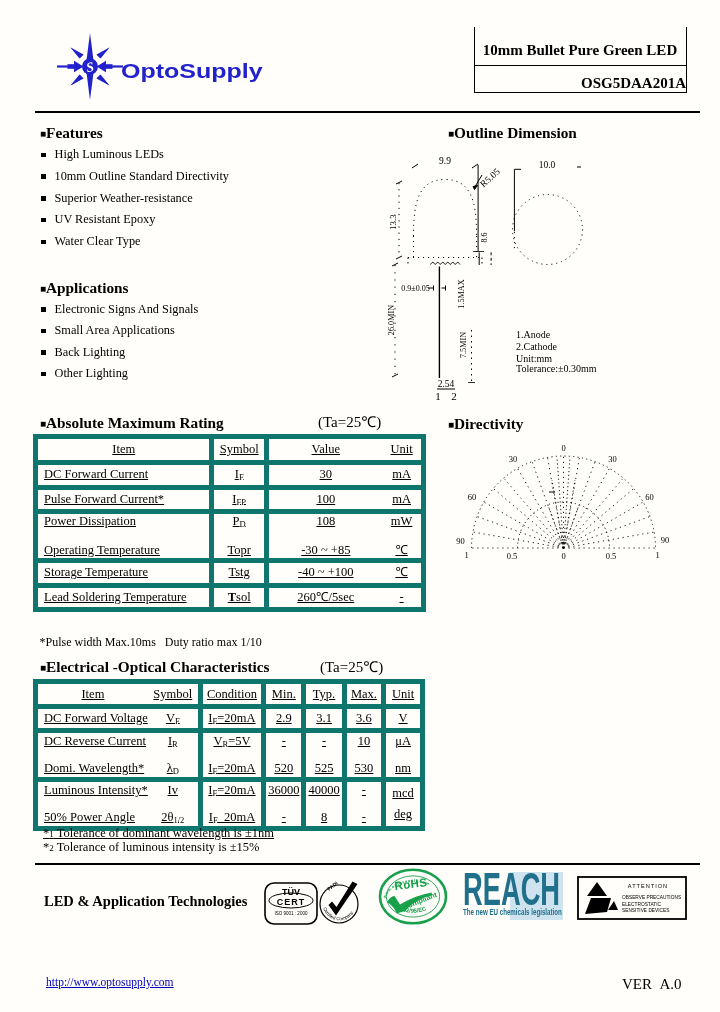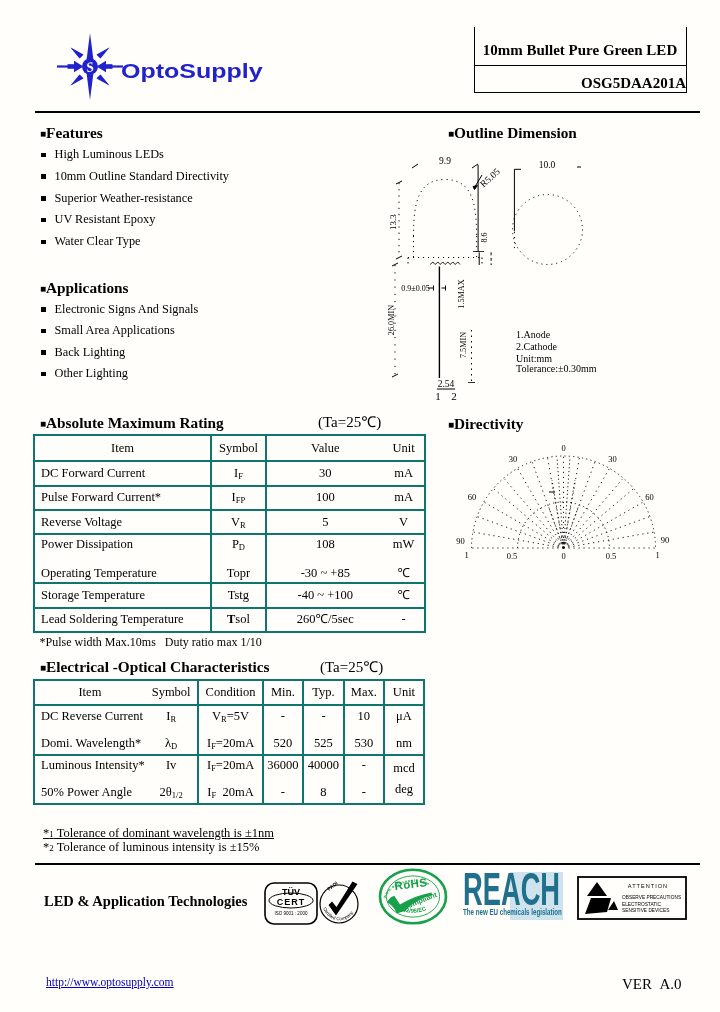--- a/index.html
+++ b/index.html
@@ -6,21 +6,21 @@
   body{width:720px;height:1012px;position:relative;background:#fffefa;
        font-family:"Liberation Serif",serif;color:#000;overflow:hidden;}
   .abs{position:absolute;line-height:1;}
   .hl{position:absolute;background:#000;}
   .sec{position:absolute;font-weight:bold;font-size:15.3px;line-height:1;}
   .sq{font-family:"Liberation Sans",sans-serif;font-size:10px;vertical-align:1px;}
   .bul{position:absolute;font-size:12.3px;line-height:1;}
   .bul::before{content:"";display:inline-block;width:4.5px;height:4.5px;background:#000;
       margin-right:9px;vertical-align:1px;}
   table{border-collapse:collapse;position:absolute;font-family:"Liberation Serif",serif;}
-  td{border:2px solid #0f766e;text-align:center;font-size:12.5px;padding:0;line-height:1.18;white-space:nowrap;}
+  td{border:5px solid #0f766e;text-align:center;font-size:12.5px;padding:0;line-height:1.18;white-space:nowrap;text-decoration:underline;}
   td.l{text-align:left;padding-left:6px;}
   sub{font-size:8.5px;vertical-align:-2px;line-height:0;}
 </style>
 </head>
 <body>
 
 <svg class="abs" style="left:50px;top:25px" width="80" height="82" viewBox="0 0 80 82">
   <g fill="#2222cc">
     <polygon points="40,8 43.6,36 40,41.5 36.4,36"></polygon>
     <polygon points="40,75 43.6,47 40,41.5 36.4,47"></polygon>
@@ -161,26 +161,20 @@
         <td class="l">DC Forward Current</td>
         <td>I<sub>F</sub></td>
         <td style="border-right:none">30</td>
         <td style="border-left:none">mA</td>
       </tr>
   <tr style="height:24.5px">
         <td class="l">Pulse Forward Current*</td>
         <td>I<sub>FP</sub></td>
         <td style="border-right:none">100</td>
         <td style="border-left:none">mA</td>
-      </tr>
-  <tr style="height:24px">
-        <td class="l">Reverse Voltage</td>
-        <td>V<sub>R</sub></td>
-        <td style="border-right:none">5</td>
-        <td style="border-left:none">V</td>
       </tr>
   <tr style="height:49px">
     <td class="l">
           <div>Power Dissipation</div>
           <div style="margin-top:14px">Operating Temperature</div>
         </td>
     <td>
           <div>P<sub>D</sub></div>
           <div style="margin-top:14px">Topr</div>
         </td>
@@ -277,20 +271,29 @@
   <tbody>
       <tr style="height:25px">
         <td style="border-right:none">Item</td>
         <td style="border-left:none">Symbol</td>
         <td>Condition</td>
         <td>Min.</td>
         <td>Typ.</td>
         <td>Max.</td>
         <td>Unit</td>
       </tr>
+  <tr style="height:23.5px">
+        <td class="l" style="border-right:none">DC Forward Voltage</td>
+        <td style="border-left:none">V<sub>F</sub></td>
+        <td>I<sub>F</sub>=20mA</td>
+        <td>2.9</td>
+        <td>3.1</td>
+        <td>3.6</td>
+        <td>V</td>
+      </tr>
   <tr style="height:49.5px">
     <td class="l" style="border-right:none">
           <div>DC Reverse Current</div>
           <div style="margin-top:12px">Domi. Wavelength*</div>
         </td>
     <td style="border-left:none">
           <div>I<sub>R</sub></div>
           <div style="margin-top:12px">λ<sub>D</sub></div>
         </td>
     <td>

